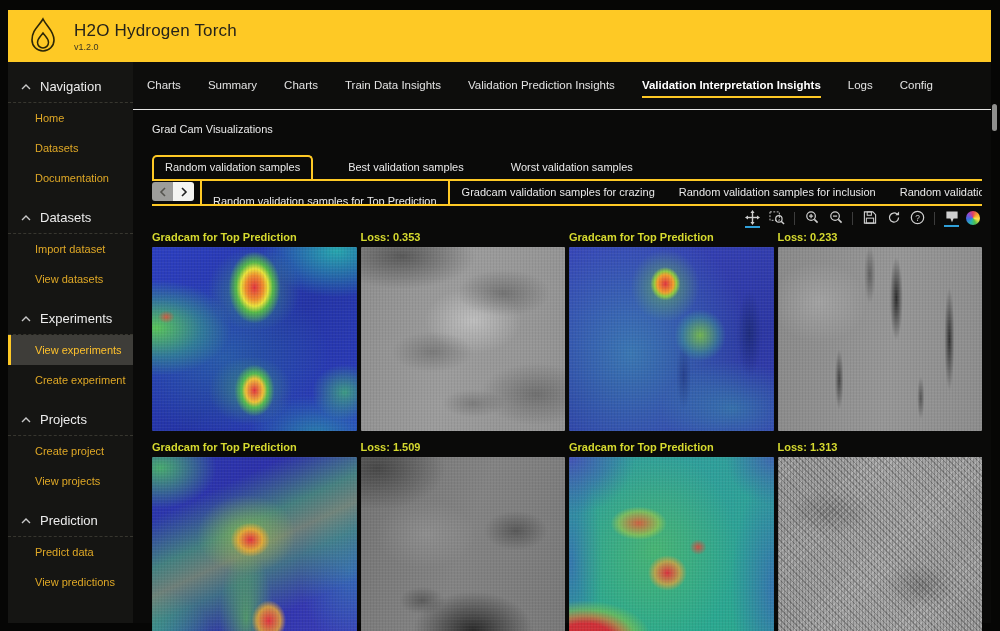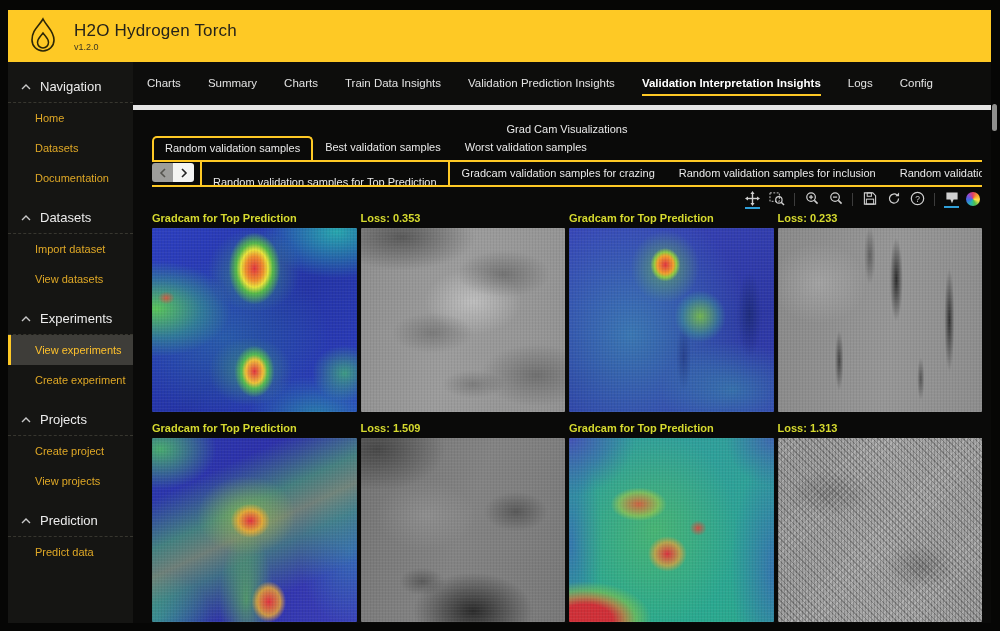--- a/index.html
+++ b/index.html
@@ -17,29 +17,29 @@
   
   .sidebar { position:absolute; left:8px; top:62px; width:125px; height:561px; background:#151513; overflow:hidden; }
   .side-section { margin-top:8px; }
   .side-header { display:flex; align-items:center; gap:9px; padding:9px 6px 8px 13px;
                  font-size:13px; color:#ececec; border-bottom:1px dashed #37362f; cursor:pointer; }
   .side-item { padding:9px 4px 9px 27px; font-size:11px; color:#dfa826; cursor:pointer; }
   .side-item.active { background:#3e3d39; border-left:3px solid #fec925; padding-left:24px; color:#fec12c; }
 
   
   .main { position:absolute; left:133px; top:62px; width:858px; height:561px; background:#0a0a09; }
-  .tabbar { height:48px; background:#0d0d0c; border-bottom:5px solid #e5e5e5;
+  .tabbar { height:48px; background:#0d0d0c; border-bottom:1px solid #e5e5e5;
             display:flex; align-items:center; gap:27px; padding:6px 0 0 14px; }
   .mtab { font-size:11.5px; color:#e2e2e2; padding-bottom:5px; border-bottom:2px solid transparent; cursor:pointer; white-space:nowrap; }
   .mtab.active { font-weight:bold; color:#fff; border-bottom-color:#fec925; }
 
   .content { padding:13px 9px 0 19px; }
-  .content-title { font-size:11px; color:#e9e9e9; margin-bottom:1px;text-align:center; }
-
-  .tabrow1 { display:flex; align-items:flex-start; border-bottom:2px solid #fec925; }
+  .content-title { font-size:11px; color:#e9e9e9; margin-bottom:20px; }
+
+  .tabrow1 { display:flex; align-items:flex-end; border-bottom:2px solid #fec925;gap:23px; }
   .stab { font-size:11px; color:#e9e9e9; padding:5px 12px 6px 12px; white-space:nowrap; cursor:pointer; }
   .stab.active { border:2px solid #fec925; border-bottom:none; border-radius:5px 5px 0 0; padding:4px 11px 6px 11px; }
 
   .tabrow2 { display:flex; align-items:center; border-bottom:2px solid #fec925; height:25px; overflow:hidden; white-space:nowrap; }
   .scrollbtns { display:flex; flex:0 0 auto; width:42px; height:19px; border-radius:3px; overflow:hidden; margin:0 6px 2px 0; }
   .sbtn { width:21px; height:19px; display:flex; align-items:center; justify-content:center; cursor:pointer; }
   .sbtn.left { background:#9d9d9b; }
   .sbtn.right { background:#f4f4f2; }
   .ctab { font-size:11px; color:#e9e9e9; padding:4px 12px 5px 12px; flex:0 0 auto; cursor:pointer; }
   .ctab.active { border:2px solid #fec925; border-bottom:none; border-radius:4px 4px 0 0; padding:19px 11px 5px 11px; }
@@ -200,20 +200,21 @@
       <div class="side-item">View projects</div>
     </div>
     <div class="side-section">
       <div class="side-header">
         <svg width="10" height="6" viewBox="0 0 10 6">
             <path d="M1 5l4-4 4 4" stroke="#c9c9c9" fill="none" stroke-width="1.4"></path>
           </svg>
         <span>Prediction</span>
       </div>
       <div class="side-item">Predict data</div>
+      <div class="side-item">View predictions</div>
     </div>
   </div>
 
   <div class="main">
     <div class="tabbar">
       <span class="mtab">Charts</span>
       <span class="mtab">Summary</span>
       <span class="mtab">Charts</span>
       <span class="mtab">Train Data Insights</span>
       <span class="mtab">Validation Prediction Insights</span>

